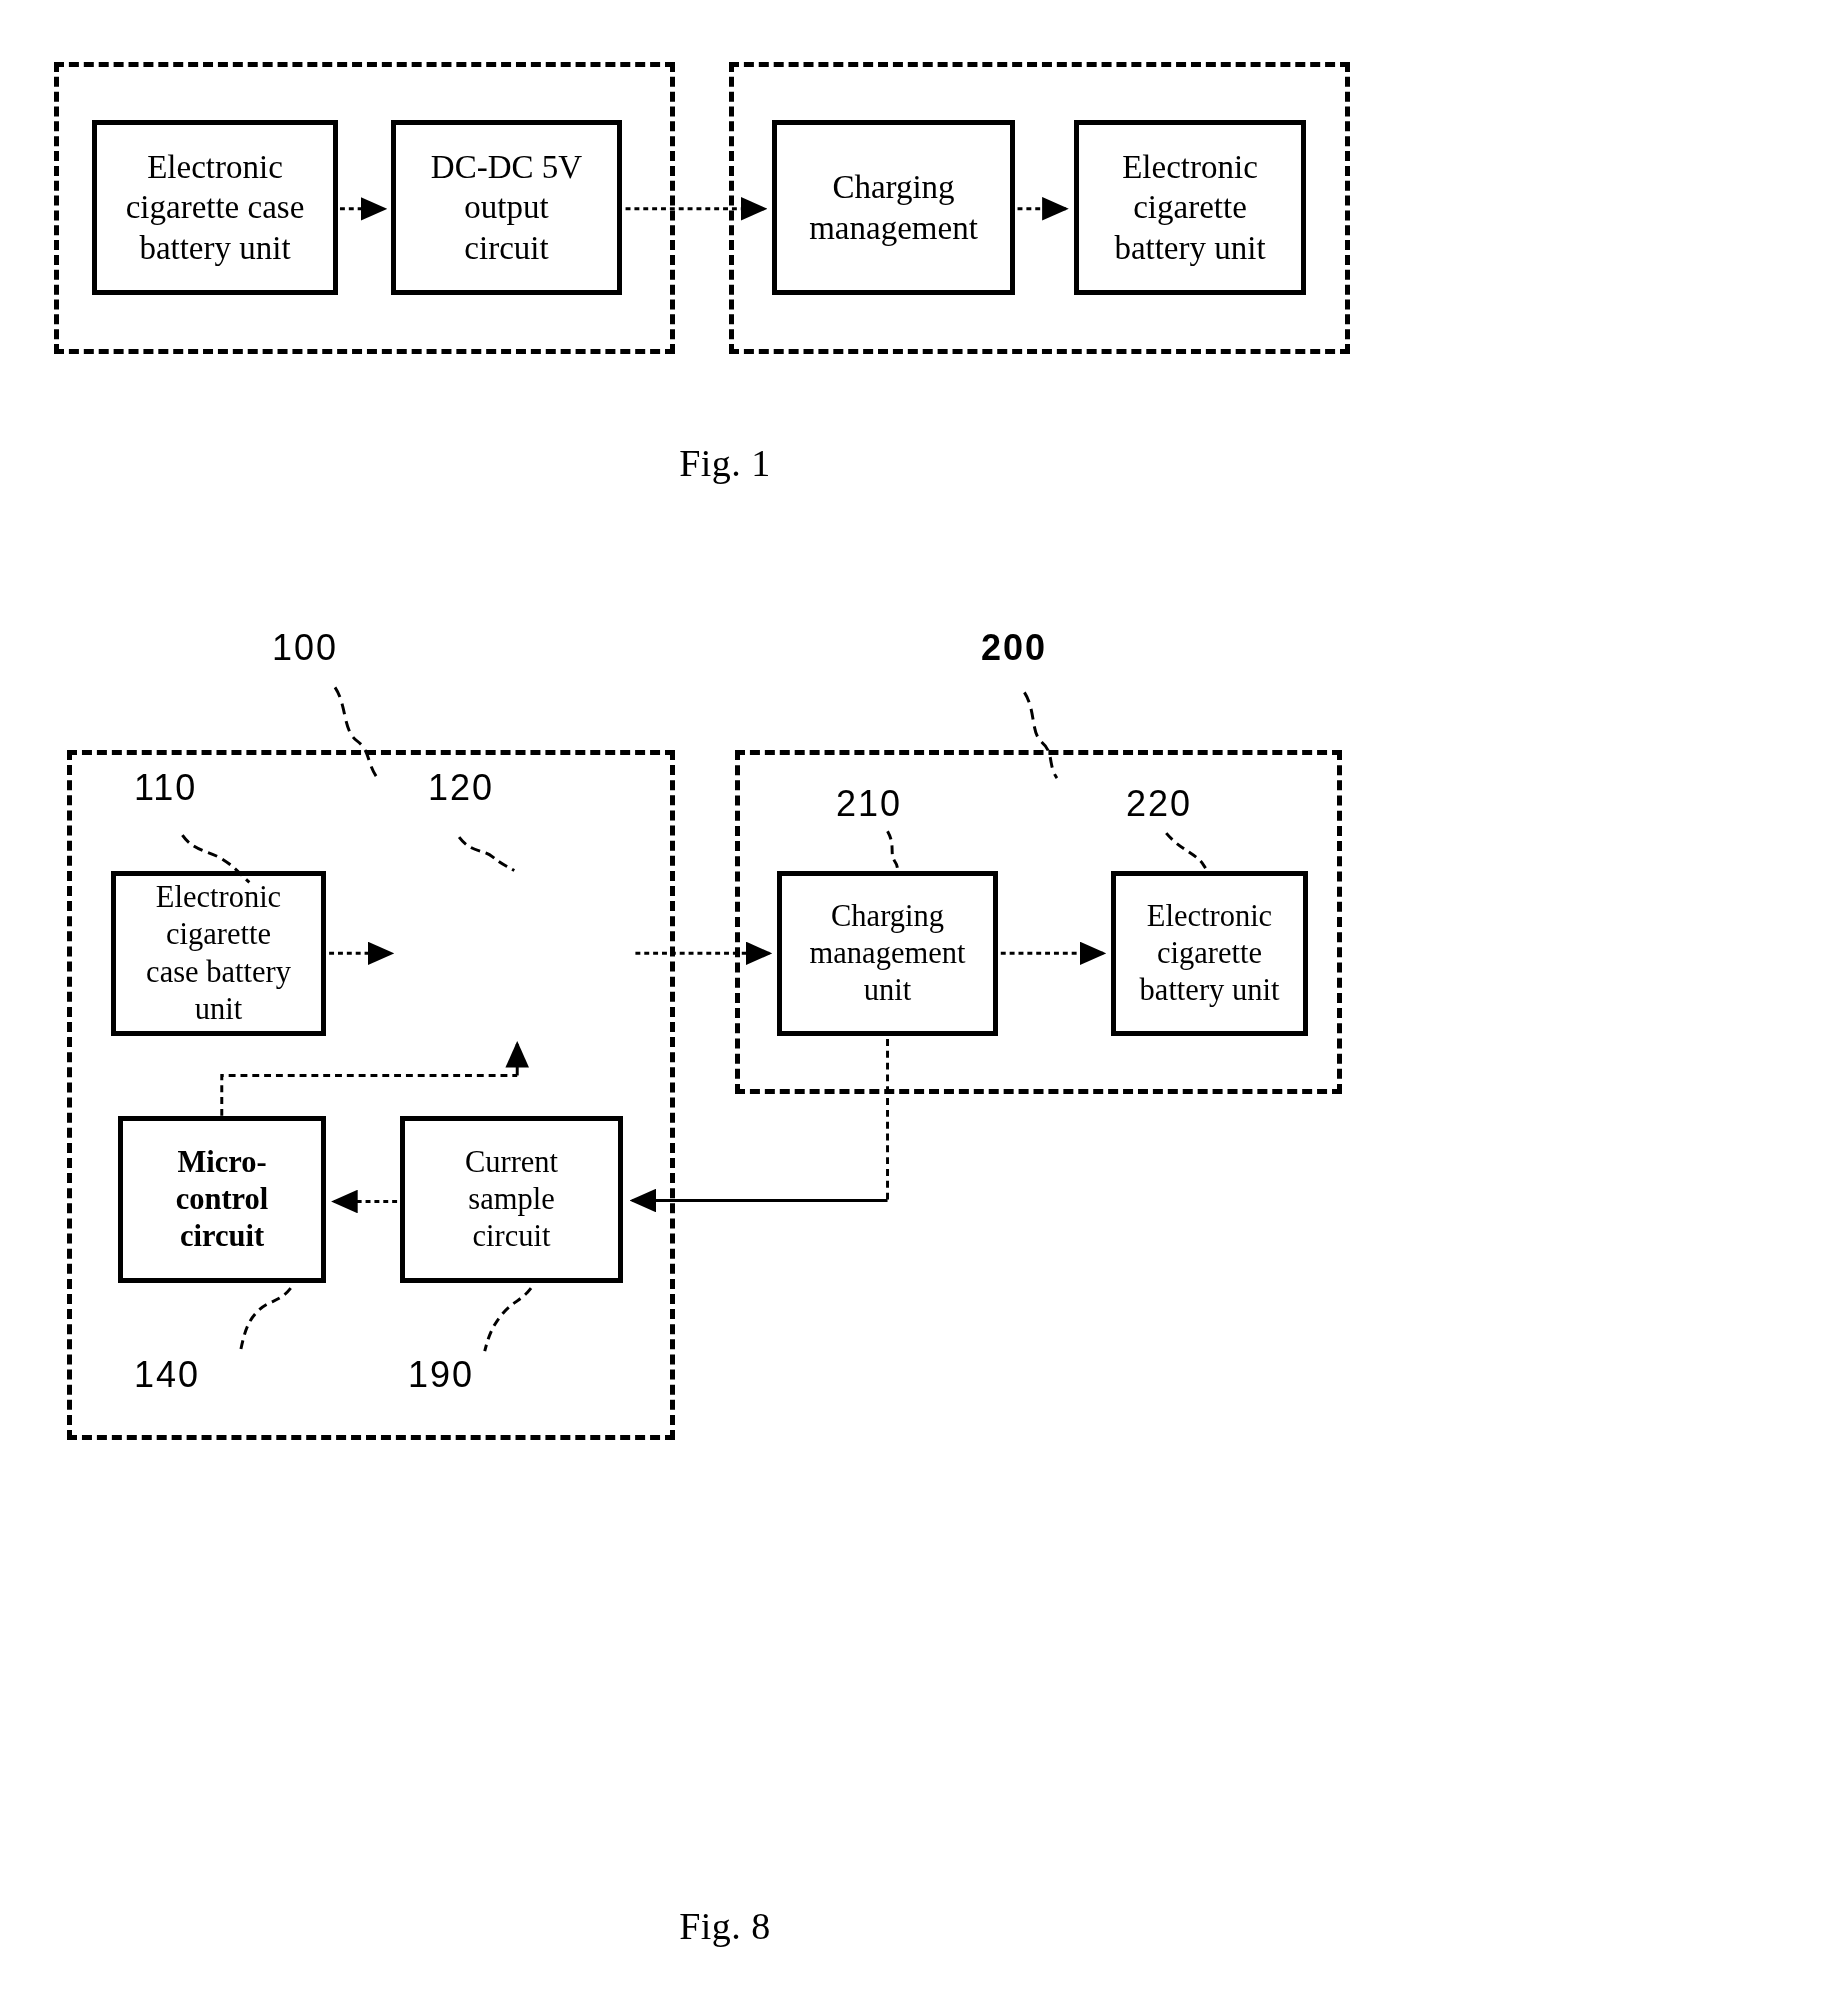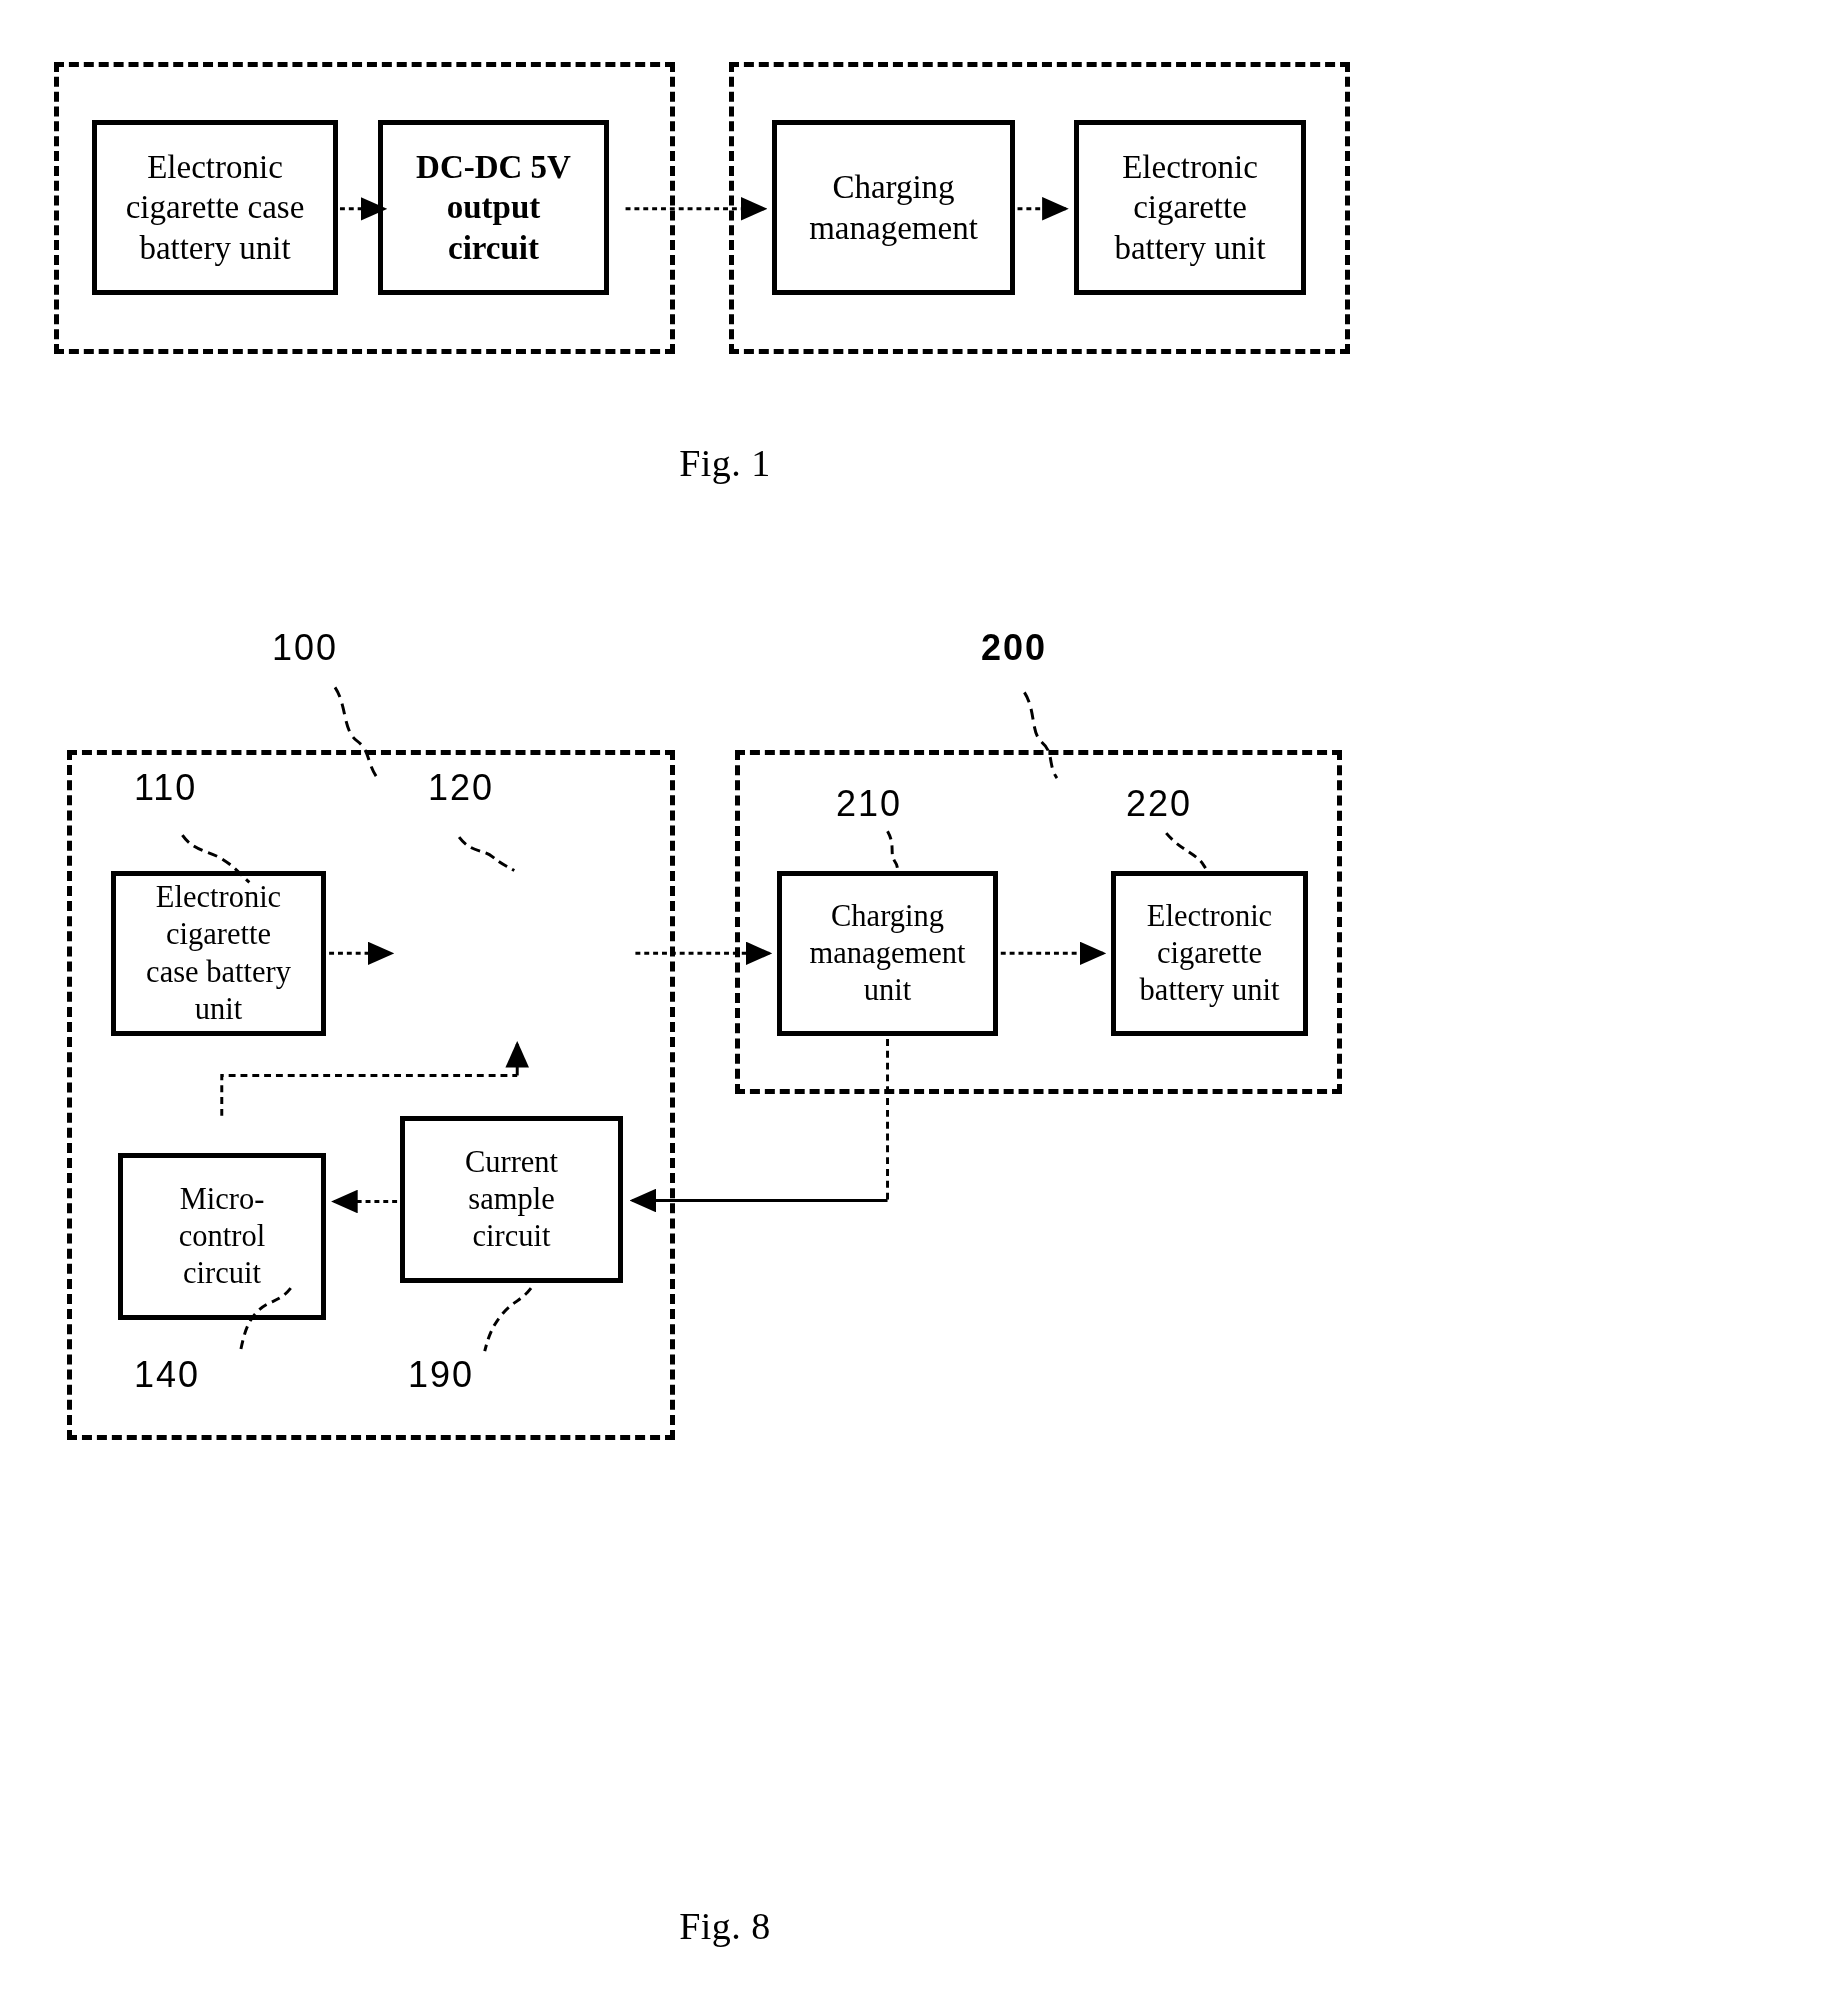--- a/index.html
+++ b/index.html
@@ -90,21 +90,21 @@
   <div class="group-box" style="left:54px; top:62px; width:621px; height:292px;"></div>
 
   <div class="group-box" style="left:729px; top:62px; width:621px; height:292px;"></div>
 
   <div class="unit-box fig1-text" style="left:92px; top:120px; width:246px; height:175px;">
     <span class="unit-label">Electronic
 cigarette case
 battery unit</span>
   </div>
 
-  <div class="unit-box fig1-text" style="left:378px; top:120px; width:231px; height:175px;font-weight:bold;">
+  <div class="unit-box fig1-text" style="left:391px; top:120px; width:231px; height:175px;">
     <span class="unit-label">DC-DC 5V
 output
 circuit</span>
   </div>
 
   <div class="unit-box fig1-text" style="left:772px; top:120px; width:243px; height:175px;">
     <span class="unit-label">Charging
 management</span>
   </div>
 
@@ -143,21 +143,21 @@
 management
 unit</span>
   </div>
 
   <div class="unit-box fig2-text" style="left:1111px; top:871px; width:197px; height:165px;">
     <span class="unit-label">Electronic
 cigarette
 battery unit</span>
   </div>
 
-  <div class="unit-box fig2-text" style="left:118px; top:1153px; width:208px; height:167px;">
+  <div class="unit-box fig2-text" style="left:118px; top:1116px; width:208px; height:167px;font-weight:bold;">
     <span class="unit-label">Micro-
 control
 circuit</span>
   </div>
 
   <div class="unit-box fig2-text" style="left:400px; top:1116px; width:223px; height:167px;">
     <span class="unit-label">Current
 sample
 circuit</span>
   </div>

